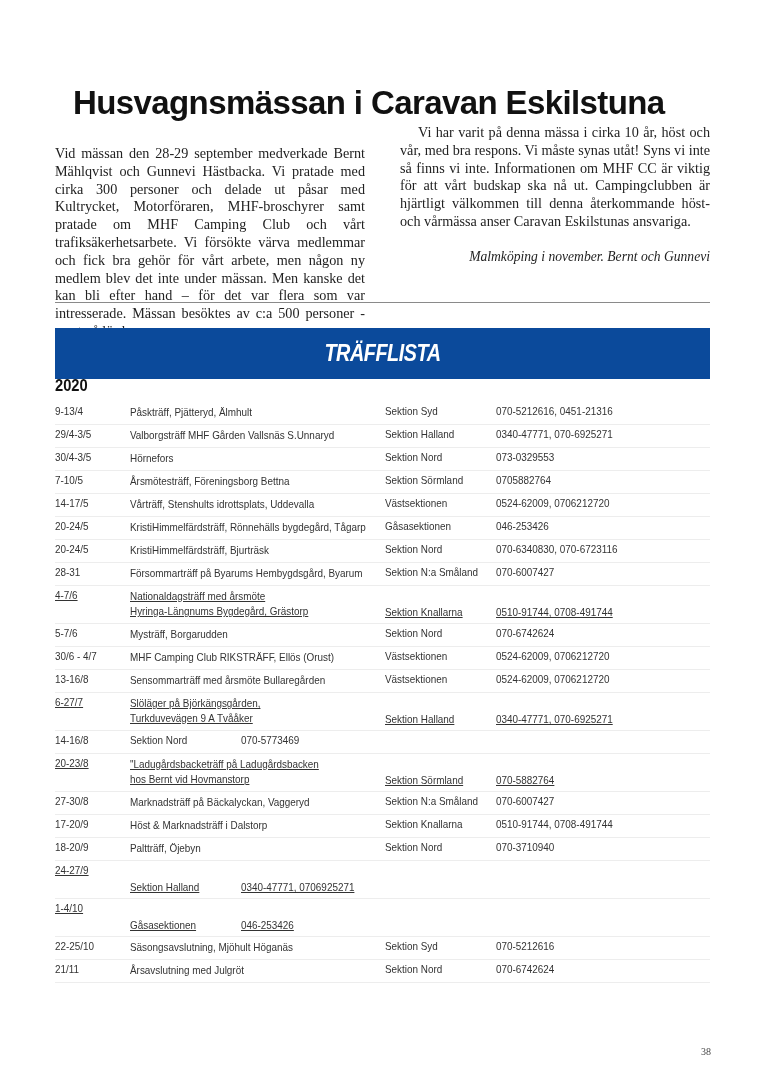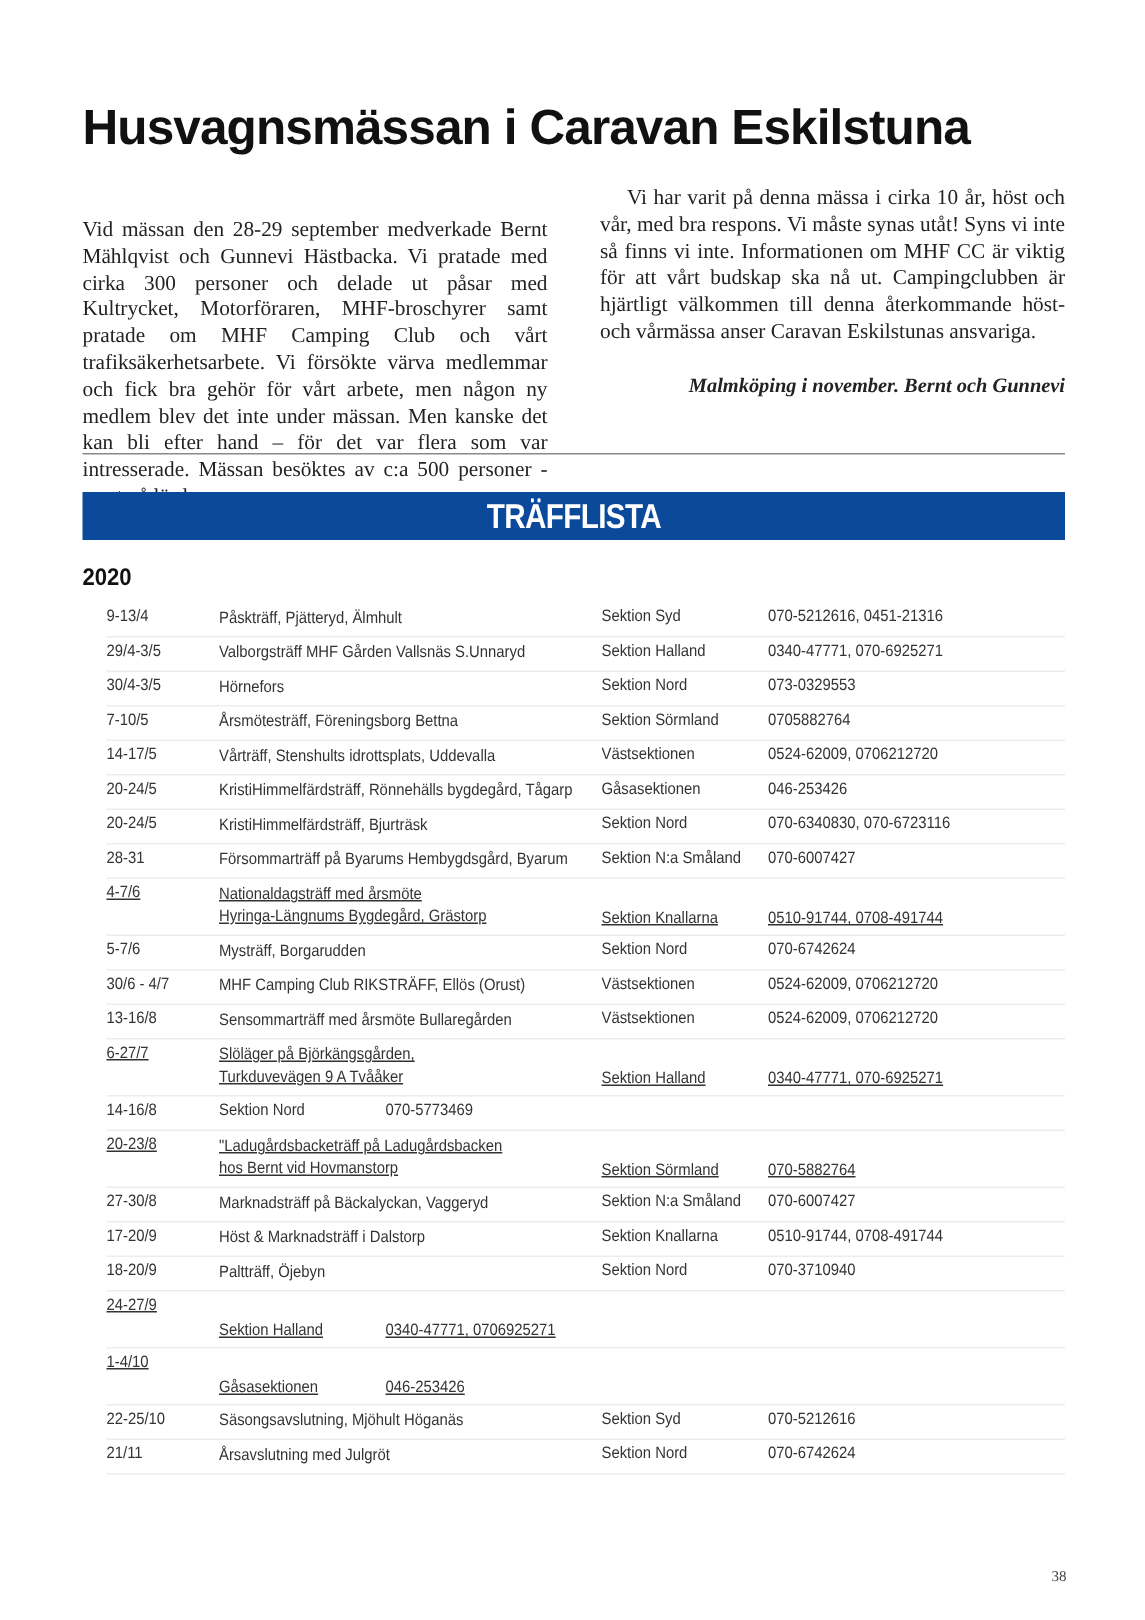--- a/index.html
+++ b/index.html
@@ -1,54 +1,54 @@
 <!DOCTYPE html>
 <html><head>
 <meta charset="utf-8">
 <style>
   html, body { margin: 0; padding: 0; background: #ffffff; }
   body { width: 763px; height: 1080px; position: relative; overflow: hidden; color: #1a1a1a; }
   .page-title {
-    position: absolute; left: 55px; top: 66px; margin: 0;
+    position: absolute; left: 55px; top: 66px; margin: 18px;
     font-family: "Liberation Sans", sans-serif; font-weight: bold;
     font-size: 33px; letter-spacing: -0.6px; color: #111;
   }
   .article { position: absolute; top: 124px; left: 55px; width: 655px; height: 160px; }
   .col {
     position: absolute; top: 0; width: 310px;
     font-family: "Liberation Serif", serif; font-size: 14.2px; line-height: 17.8px;
     color: #222; text-align: justify; hyphens: manual;
   }
   .col-left { left: 0; margin-top: 21px; }
   .col-right { left: 345px; }
   .col p { margin: 0; }
   .col-right p.indent { text-indent: 18px; }
   .signature {
-    font-family: "Liberation Serif", serif; font-style: italic; font-weight: bold;
+    font-family: "Liberation Serif", serif; font-style: italic; font-weight: normal;
     font-size: 13.6px; text-align: right; margin-top: 17px !important; color: #222;
   }
   .rule { position: absolute; left: 55px; top: 302px; width: 655px; height: 1px; background: #8a8a8a; }
   .banner {
-    position: absolute; left: 55px; top: 328px; width: 655px; height: 32px;
-    background: #0b4a9b; display: flex; align-items: center; justify-content: center;
+    position: absolute; left: 55px; top: 328px; width: 655px; height: 51px;
+    background: #0b4a9b; display: flex; align-items: center; justify-content: center; font-style: italic;
   }
   .banner span {
     font-family: "Liberation Sans", sans-serif; font-weight: bold; font-size: 23px;
     color: #ffffff; letter-spacing: -0.5px; transform: scaleX(0.86); display: inline-block;
   }
   .year {
     position: absolute; left: 55px; top: 377px;
     font-family: "Liberation Sans", sans-serif; font-weight: bold; font-size: 16px; color: #111;
     transform: scaleX(0.92); transform-origin: left;
   }
   .events { position: absolute; left: 55px; top: 402px; width: 655px; }
   .row {
     display: flex; border-bottom: 1px solid #ededed;
     font-family: "Liberation Sans", sans-serif; font-size: 11px; color: #333;
-    padding: 3px 0 5px 0; box-sizing: border-box; margin-left: 16px;
+    padding: 3px 0 5px 0; box-sizing: border-box;
   }
   .row.single { height: 23px; }
   .row.double { height: 38px; text-decoration: underline; }
   .c-date { width: 75px; flex: none; }
   .c-name { width: 255px; flex: none; line-height: 15px; }
   .c-sec { width: 111px; flex: none; }
   .c-tel { flex: 1; }
   .row.double .c-date { align-self: flex-start; }
   .row.double .c-sec, .row.double .c-tel { align-self: flex-end; }
   .cell { transform: scaleX(0.9); transform-origin: left; white-space: nowrap; display: block; }

